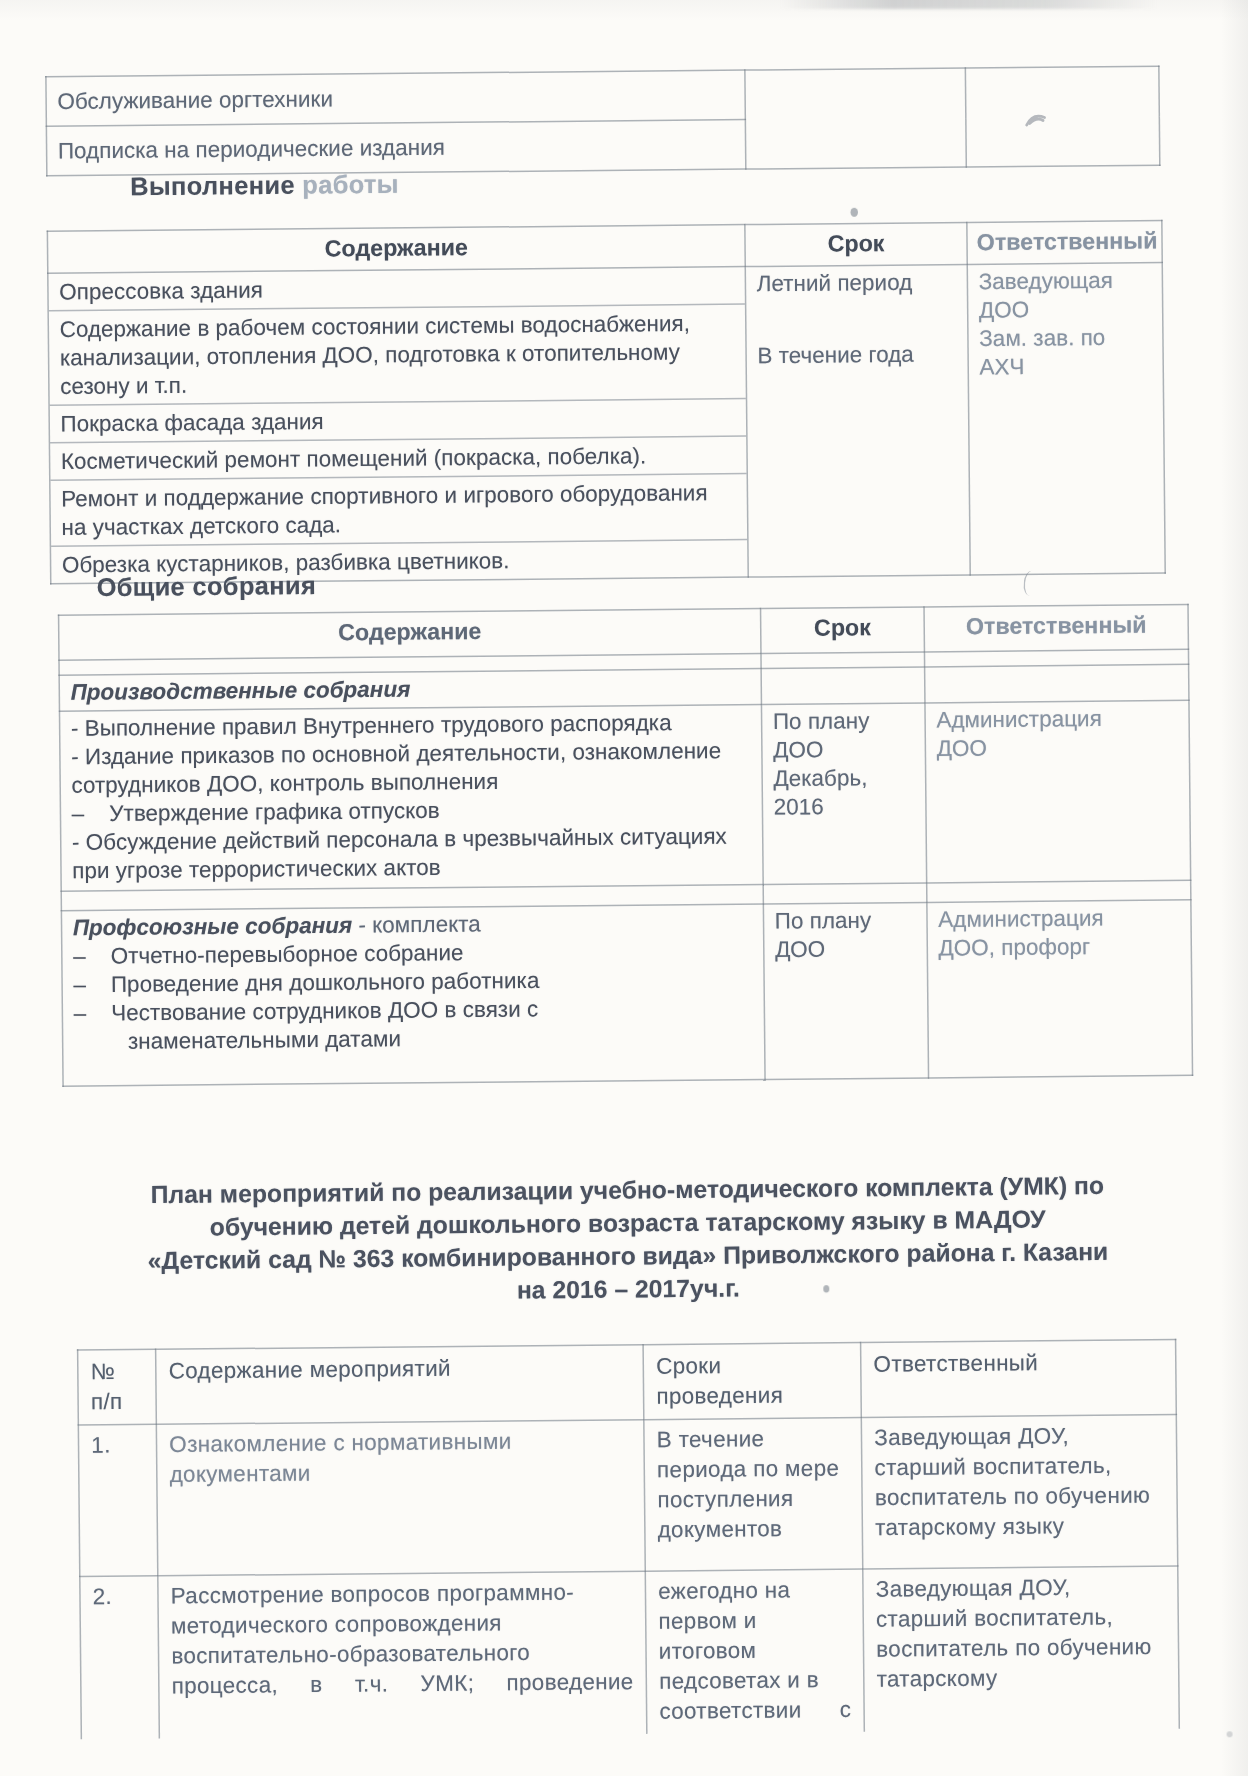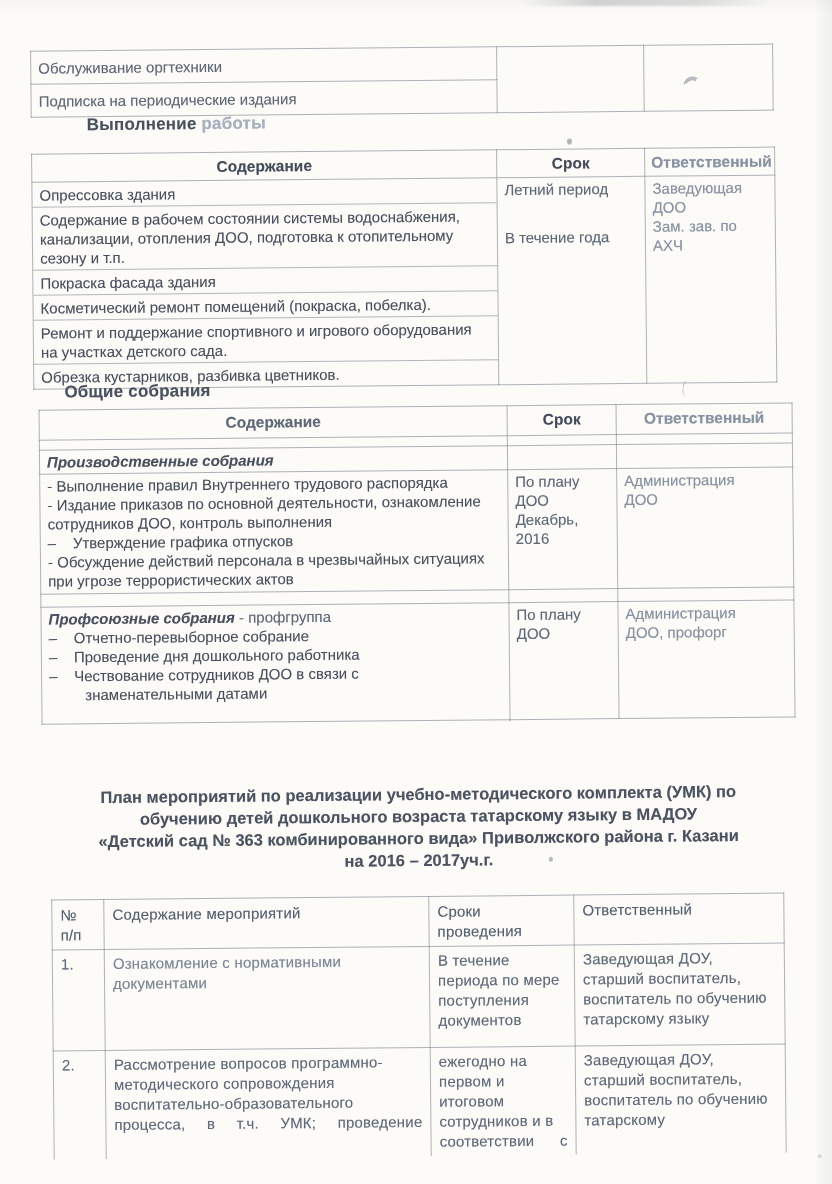--- a/index.html
+++ b/index.html
@@ -177,21 +177,21 @@
 ДОО</td>
       </tr>
       <tr style="height:13px;">
             <td></td>
             <td></td>
             <td></td>
           </tr>
       <tr style="height:117px;">
         <td>
           <div>
-            <span class="em ink-d">Профсоюзные собрания</span><span class="ink-m"> - профгруппа</span>
+            <span class="em ink-d">Профсоюзные собрания</span><span class="ink-m"> - комплекта</span>
           </div>
           <div class="hang ink-d">–&nbsp;&nbsp;&nbsp;&nbsp;Отчетно-перевыборное собрание</div>
           <div class="hang ink-d">–&nbsp;&nbsp;&nbsp;&nbsp;Проведение дня дошкольного работника</div>
           <div class="hang ink-d" style="width:330px;">–&nbsp;&nbsp;&nbsp;&nbsp;Чествование сотрудников ДОО в связи с знаменательными датами</div>
         </td>
         <td class="pre ink-m">По плану
 ДОО</td>
         <td class="pre ink-l">Администрация
 ДОО, профорг</td>
       </tr>
@@ -222,21 +222,21 @@
       </tr>
       <tr style="height:101px;">
         <td>1.</td>
         <td class="j ink-l" style="color:#7c8796;">Ознакомление с нормативными документами</td>
         <td class="j">В течение периода по мере поступления документов</td>
         <td class="j">Заведующая ДОУ, старший воспитатель, воспитатель по обучению татарскому языку</td>
       </tr>
       <tr>
         <td>2.</td>
         <td class="jl">Рассмотрение вопросов программно-методического сопровождения воспитательно-образовательного процесса, в т.ч. УМК; проведение</td>
-        <td class="jl">ежегодно на первом и итоговом сотрудников и в соответствии с</td>
+        <td class="jl">ежегодно на первом и итоговом педсоветах и в соответствии с</td>
         <td class="jl">Заведующая ДОУ, старший воспитатель, воспитатель по обучению татарскому</td>
       </tr>
     </tbody>
       </table>
 
     <div class="speck" style="left:571px;top:140px;width:5px;height:6px;"></div>
     <div class="paren" style="left:684px;top:383px;"></div>
     <div class="speck" style="left:546px;top:858px;width:4px;height:5px;"></div>
     <div class="speck" style="left:812px;top:1158px;width:4px;height:4px;opacity:.5;"></div>
   </div>

